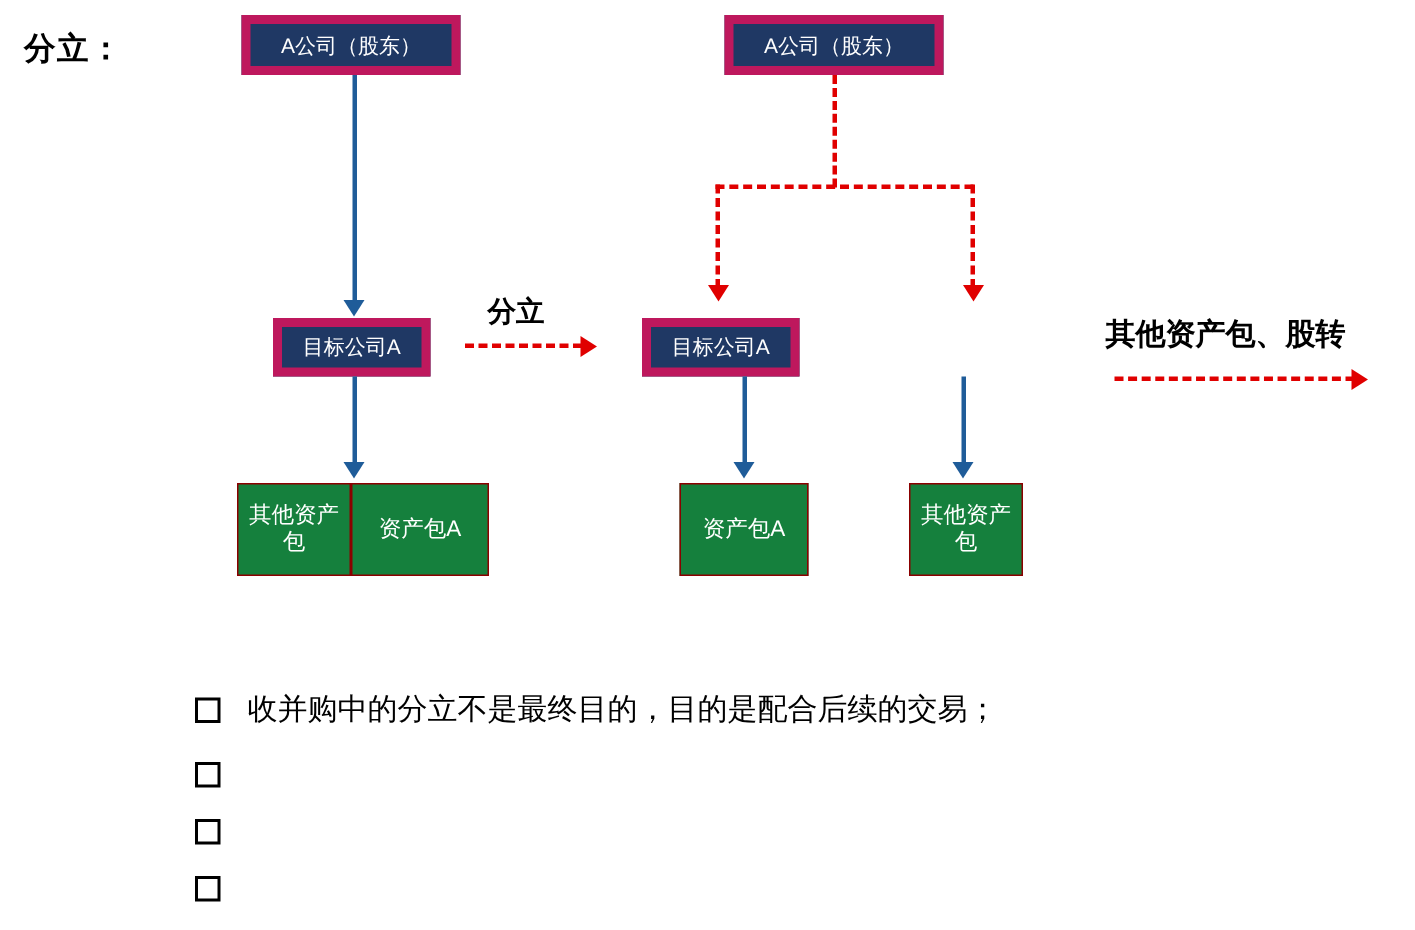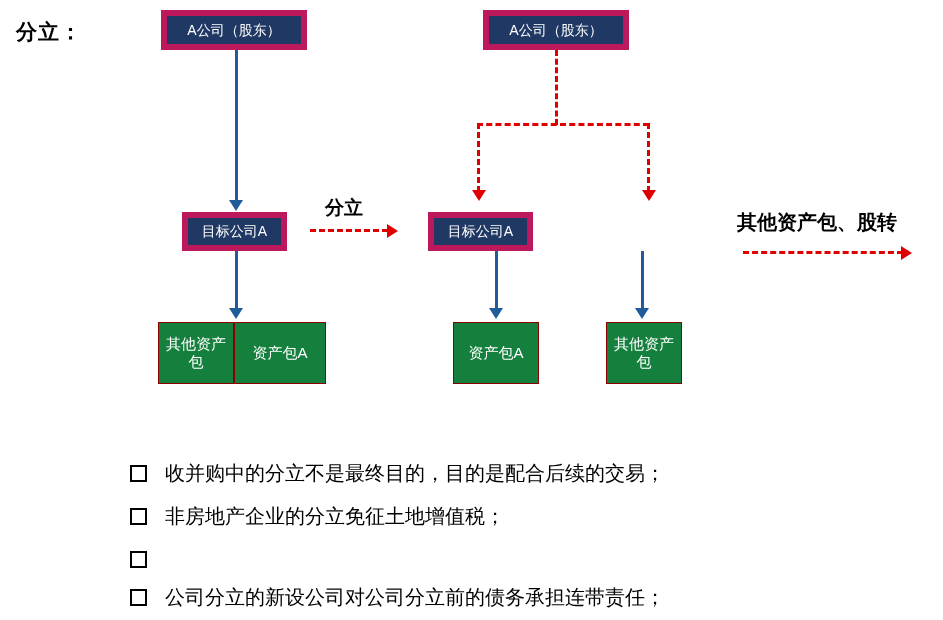--- a/index.html
+++ b/index.html
@@ -169,24 +169,22 @@
   <div class="abs dash-h-red" style="left:743px; top:251px; width:160px;"></div>
   <div class="abs arrow-head-red-right" style="left:901px; top:246px;"></div>
 
   <div class="bullets">
     <div class="bullet-row">
       <span class="bullet-mark"></span>
       <span class="bullet-text">收并购中的分立不是最终目的，目的是配合后续的交易；</span>
     </div>
     <div class="bullet-row">
       <span class="bullet-mark"></span>
-      <span class="bullet-text">非房地产企业的分立免征土地增值税；</span>
     </div>
     <div class="bullet-row">
       <span class="bullet-mark"></span>
     </div>
     <div class="bullet-row">
       <span class="bullet-mark"></span>
-      <span class="bullet-text">公司分立的新设公司对公司分立前的债务承担连带责任；</span>
     </div>
   </div>
 
 </div>
 
 </body></html>

